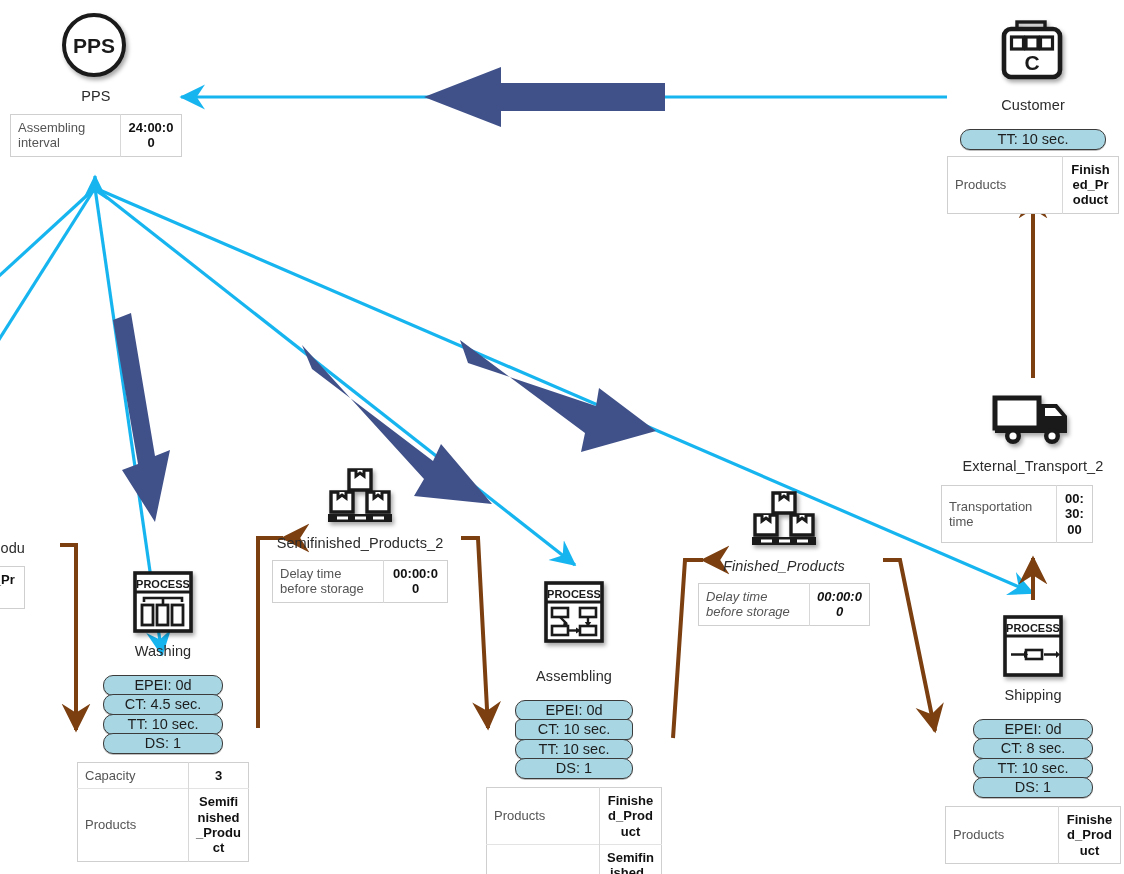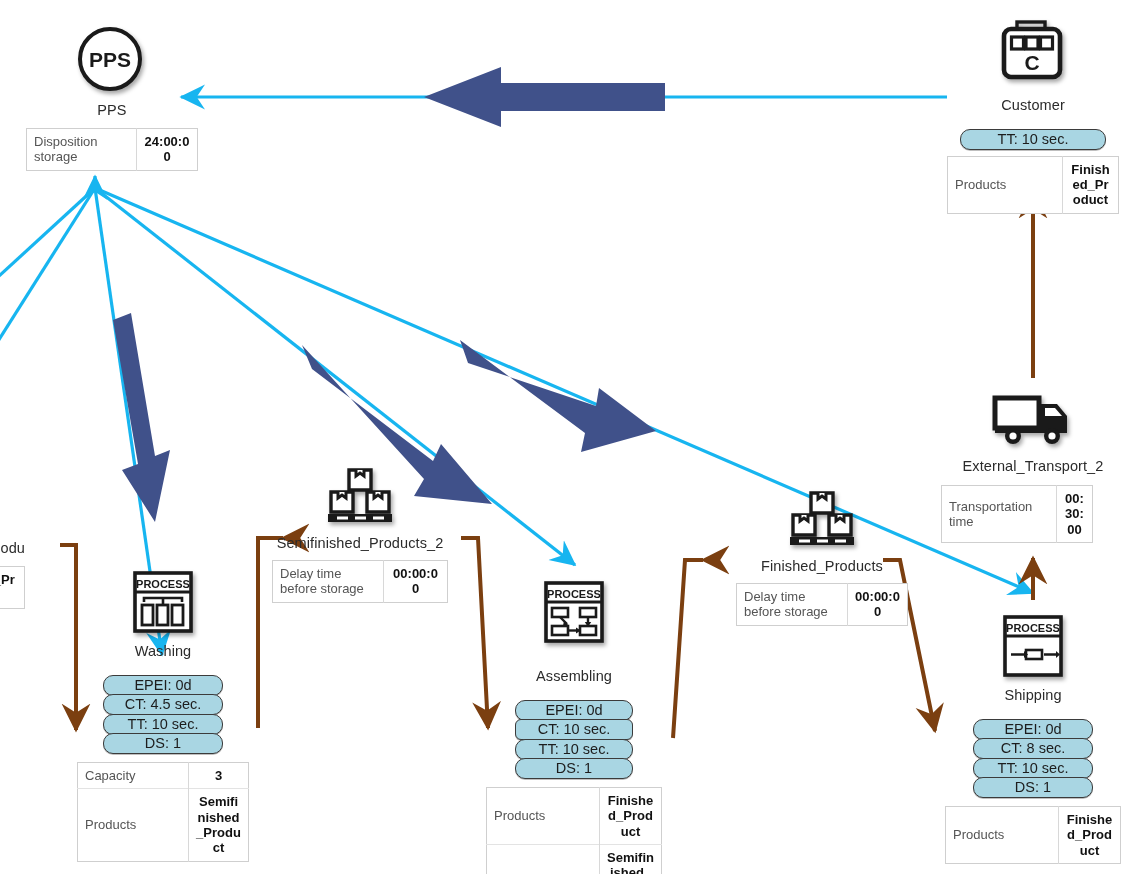--- a/index.html
+++ b/index.html
@@ -101,32 +101,32 @@
       <path d="M703,560 L685,560 L673,738" marker-start="url(#brownHead)"></path>
 
       <path d="M883,560 L900,560 L935,731" marker-end="url(#brownHead)"></path>
 
       <path d="M1033,600 L1033,558" marker-end="url(#brownHead)"></path>
 
       <path d="M1033,378 L1033,192" marker-end="url(#brownHead)"></path>
     </g>
   </svg>
 
-  <div class="node" style="left:10px;top:22px;width:172px;margin-left:16px;">
+  <div class="node" style="left:10px;top:8px;width:172px;">
     <div class="icon-wrap" style="height:74px;">
       <svg class="ico" width="70" height="70" viewBox="0 0 70 70">
         <circle cx="33" cy="33" r="30" fill="#fff" stroke="#1a1a1a" stroke-width="4"></circle>
         <text x="33" y="41" text-anchor="middle" font-family="Liberation Sans, sans-serif" font-size="21" font-weight="bold" fill="#1a1a1a">PPS</text>
       </svg>
     </div>
     <div class="node-label" style="margin-top:6px;">PPS</div>
     <table class="attr-table" style="width:172px;margin-top:9px;">
       <tbody>
           <tr>
-        <td class="k" style="width:95px;">Disposition storage</td>
+        <td class="k" style="width:95px;">Assembling interval</td>
         <td class="v">24:00:00</td>
       </tr>
     </tbody>
       </table>
   </div>
 
   <div class="node" style="left:947px;top:16px;width:172px;">
     <div class="icon-wrap" style="height:74px;">
       <svg class="ico" width="78" height="72" viewBox="0 0 78 72">
         <rect x="23" y="4" width="28" height="7" fill="none" stroke="#1a1a1a" stroke-width="3.4"></rect>
@@ -197,21 +197,21 @@
     <table class="attr-table" style="width:176px;margin-top:8px;margin-left:4px;">
       <tbody>
           <tr>
         <td class="k" style="width:98px;">Products</td>
         <td class="v">Finished_Product</td>
       </tr>
     </tbody>
       </table>
   </div>
 
-  <div class="node" style="left:728px;top:490px;width:188px;">
+  <div class="node" style="left:690px;top:490px;width:188px;font-style:italic;">
     <div class="icon-wrap" style="height:58px;">
       <svg class="ico" width="74" height="58" viewBox="0 0 74 58">
         <path d="M26,3 h22 v20 h-22 z" fill="#fff" stroke="#1a1a1a" stroke-width="3.4"></path>
         <path d="M33,3 v6 l4,-3 l4,3 v-6" fill="#fff" stroke="#1a1a1a" stroke-width="3"></path>
         <path d="M8,25 h22 v20 h-22 z" fill="#fff" stroke="#1a1a1a" stroke-width="3.4"></path>
         <path d="M15,25 v6 l4,-3 l4,3 v-6" fill="#fff" stroke="#1a1a1a" stroke-width="3"></path>
         <path d="M44,25 h22 v20 h-22 z" fill="#fff" stroke="#1a1a1a" stroke-width="3.4"></path>
         <path d="M51,25 v6 l4,-3 l4,3 v-6" fill="#fff" stroke="#1a1a1a" stroke-width="3"></path>
         <rect x="5" y="47" width="64" height="8" fill="#1a1a1a"></rect>
         <rect x="14" y="49.5" width="11" height="3" fill="#fff"></rect>

